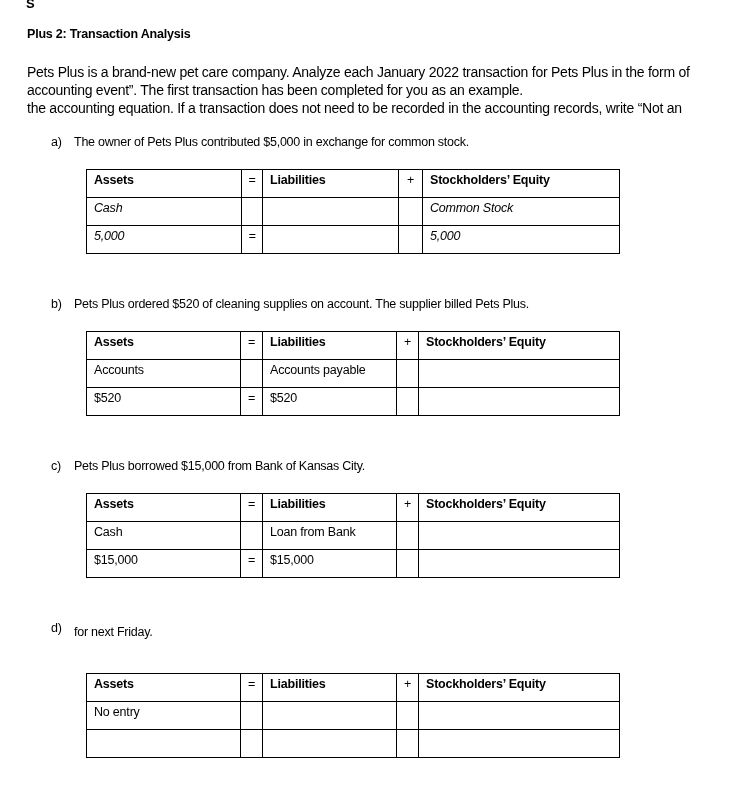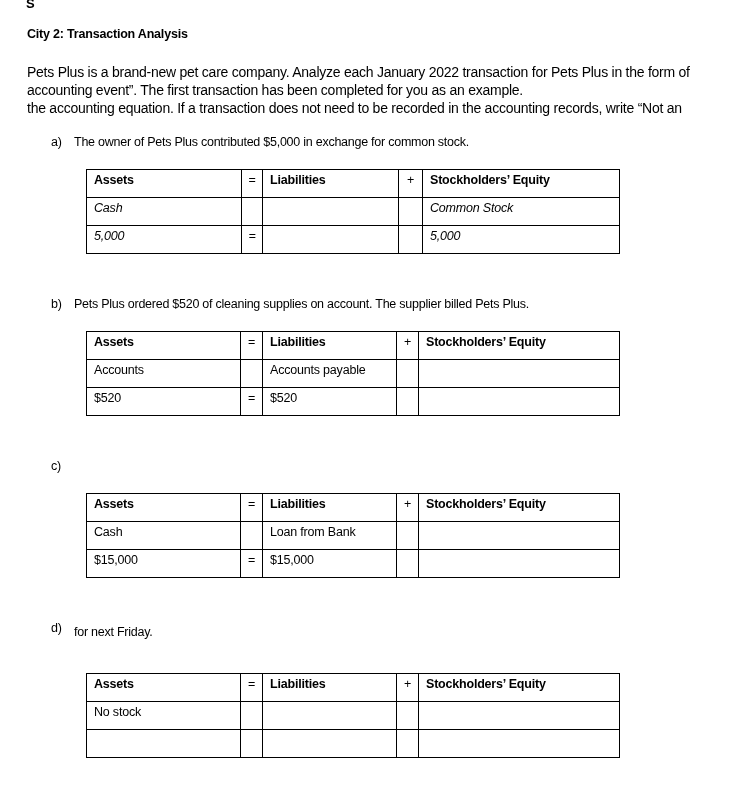--- a/index.html
+++ b/index.html
@@ -25,21 +25,21 @@
   }
   table.eq td.op { text-align: center; padding-left: 0; }
   table.eq tr.head td { font-weight: bold; }
   .ital { font-style: italic; }
 </style>
 </head>
 <body>
 
 <div class="abs cropped-s">S</div>
 
-<div class="abs heading">City 2:  Transaction Analysis</div>
+<div class="abs heading">Plus 2:  Transaction Analysis</div>
 
 <div class="abs intro">
   <div>Pets Plus is a brand-new pet care company.  Analyze each January 2022 transaction for Pets Plus in the form of</div>
   <div>accounting event”.  The first transaction has been completed for you as an example.</div>
   <div>the accounting equation.  If a transaction does not need to be recorded in the accounting records, write “Not an</div>
 </div>
 
 <div class="abs q" style="left:51px; top:133px; width:660px; height:18px;">
   <span class="lbl">a)</span>
   <span class="txt">The owner of Pets Plus contributed $5,000 in exchange for common stock.</span>
@@ -109,20 +109,21 @@
     <td class="op">=</td>
     <td>$520</td>
     <td class="op"></td>
     <td></td>
   </tr>
 </tbody>
   </table>
 
 <div class="abs q" style="left:51px; top:457px; width:660px; height:18px;">
   <span class="lbl">c)</span>
+  <span class="txt">Pets Plus borrowed $15,000 from Bank of Kansas City.</span>
 </div>
 <table class="eq" style="left:86px; top:493px; width:533px;">
   <colgroup>
       <col style="width:154px">
       <col style="width:22px">
       <col style="width:134px">
       <col style="width:22px">
       <col style="width:201px">
     </colgroup>
   <tbody>
@@ -164,21 +165,21 @@
     </colgroup>
   <tbody>
       <tr class="head">
     <td>Assets</td>
     <td class="op" style="font-weight:normal">=</td>
     <td>Liabilities</td>
     <td class="op" style="font-weight:normal">+</td>
     <td>Stockholders’ Equity</td>
   </tr>
   <tr>
-    <td>No stock</td>
+    <td>No entry</td>
     <td class="op"></td>
     <td></td>
     <td class="op"></td>
     <td></td>
   </tr>
   <tr>
     <td></td>
     <td class="op"></td>
     <td></td>
     <td class="op"></td>

